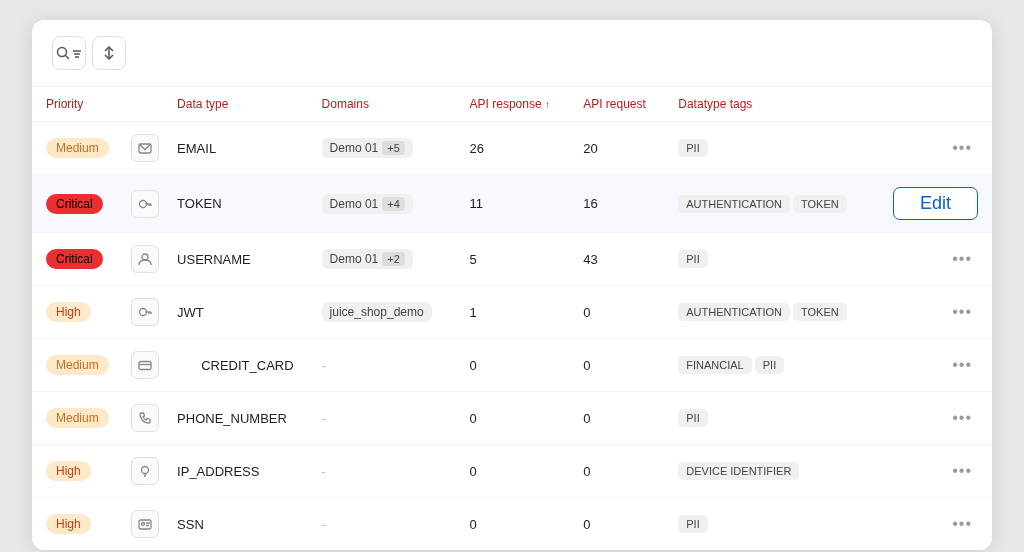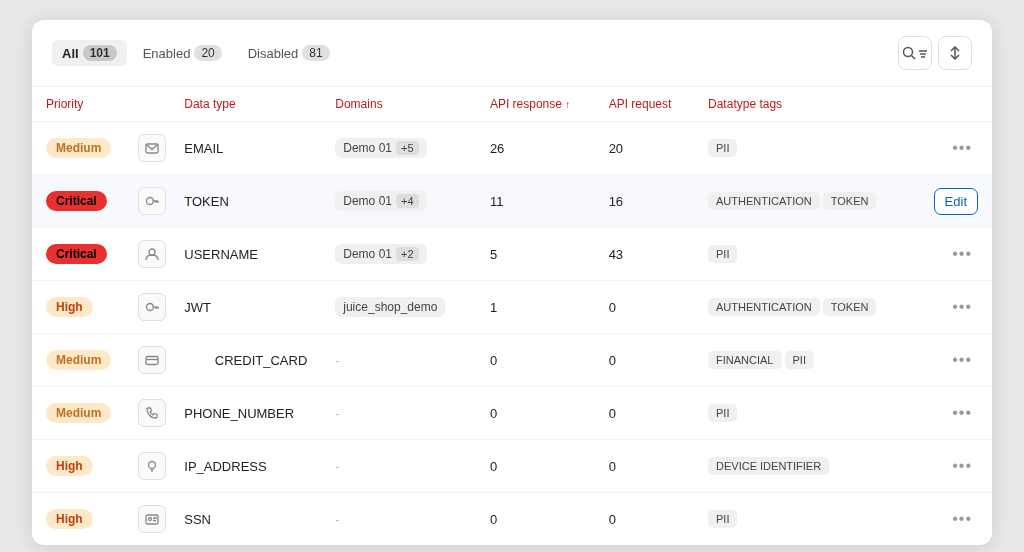--- a/index.html
+++ b/index.html
@@ -96,21 +96,21 @@
       font-size: 13px;
       color: #222;
       border-bottom: 1px solid #f5f5f5;
       vertical-align: middle;
     }
     tr:last-child td { border-bottom: none; }
     .badge-priority {
       border-radius: 12px;
       padding: 3px 10px;
       font-size: 12px;
-      font-weight: 700;
+      font-weight: 400;
       display: inline-block;
     }
     .badge-medium { background: #fde8c8; color: #c07020; }
     .badge-high { background: #fde8c8; color: #c04010; }
     .badge-critical { background: #e83030; color: #000000; }
 
     .icon-circle {
       width: 28px;
       height: 28px;
       border: 1px solid #e0e0e0;
@@ -155,38 +155,33 @@
       color: #999;
       font-size: 16px;
       letter-spacing: 1px;
       padding: 2px 6px;
     }
     .edit-btn {
       background: #fff;
       border: 1.5px solid #0066cc;
       color: #0066cc;
       border-radius: 7px;
-      padding: 5px 10px;
-      font-size: 13px;
+      padding: 5px 26px;
+      font-size: 18px;
       font-weight: 500;
       cursor: pointer;
     }
     .dash { color: #bbb; }
   </style>
 </head>
 <body>
 
 <div class="container">
 
   <div class="toolbar">
-    <div class="filter-group">
-    <button class="filter-btn active">All <span class="badge">101</span></button>
-        <button class="filter-btn">Enabled <span class="badge">20</span></button>
-        <button class="filter-btn">Disabled <span class="badge">81</span></button>
-      </div>
     <div class="toolbar-actions">
       <button class="icon-btn">
         <svg width="14" height="14" viewBox="0 0 14 14" fill="none" stroke="#555" stroke-width="1.5">
           <circle cx="6" cy="6" r="4.5"></circle>
           <line x1="9.5" y1="9.5" x2="13" y2="13"></line>
         </svg>
         <svg width="10" height="10" viewBox="0 0 10 10" fill="none" stroke="#555" stroke-width="1.5" style="margin-left:2px;">
           <line x1="1" y1="3" x2="9" y2="3"></line>
           <line x1="2" y1="6" x2="8" y2="6"></line>
           <line x1="3" y1="9" x2="7" y2="9"></line>

